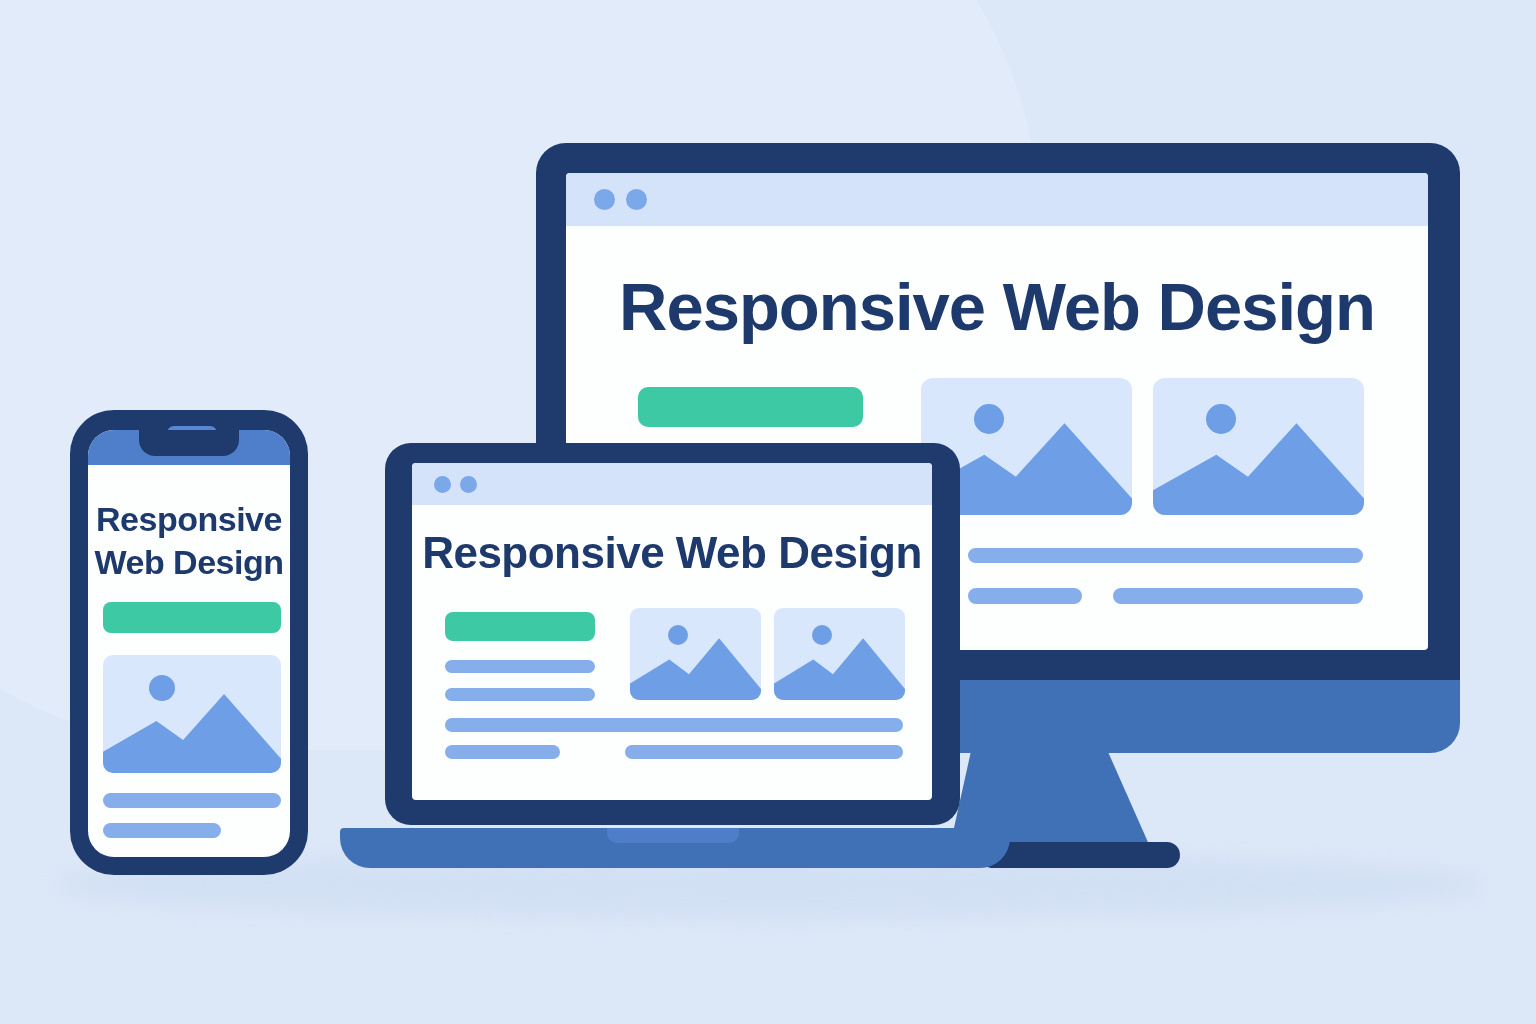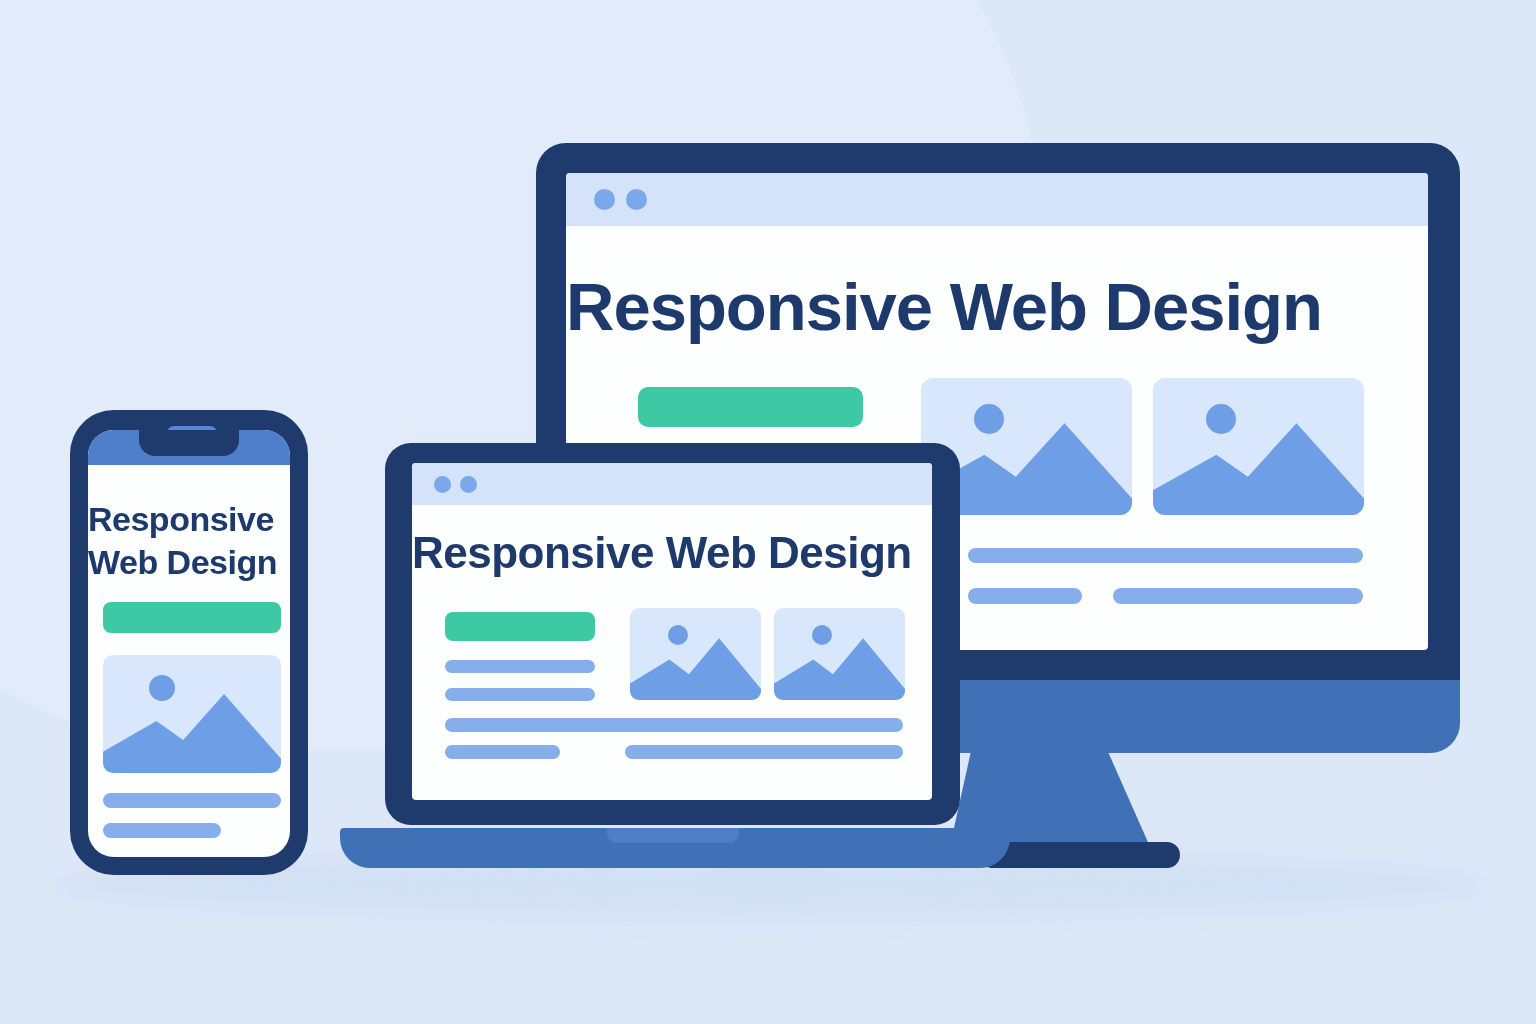--- a/index.html
+++ b/index.html
@@ -31,21 +31,21 @@
   .navy { background:#1f3b6e; }
   .screen { position:absolute; background:#fdfefe; }
   .browser-bar {
     position:absolute; left:0; top:0; right:0;
     background:#d4e3f9;
     display:flex; align-items:center;
   }
   .dot { border-radius:50%; background:#7aa8e8; }
   .headline {
     position:absolute; left:0; right:0;
-    text-align:left;
+    text-align:center;
     font-weight:bold;
     color:#1e3a6d;
     letter-spacing:-1px;
     white-space:nowrap;
   }
   .btn-green { position:absolute; background:#3dc9a3; }
   .ph-card { position:absolute; background:#d9e7fc; overflow:hidden; }
   .ph-sun { position:absolute; border-radius:50%; background:#6e9ee6; }
   .ph-mountains {
     position:absolute; left:0; right:0; top:0; bottom:0;

